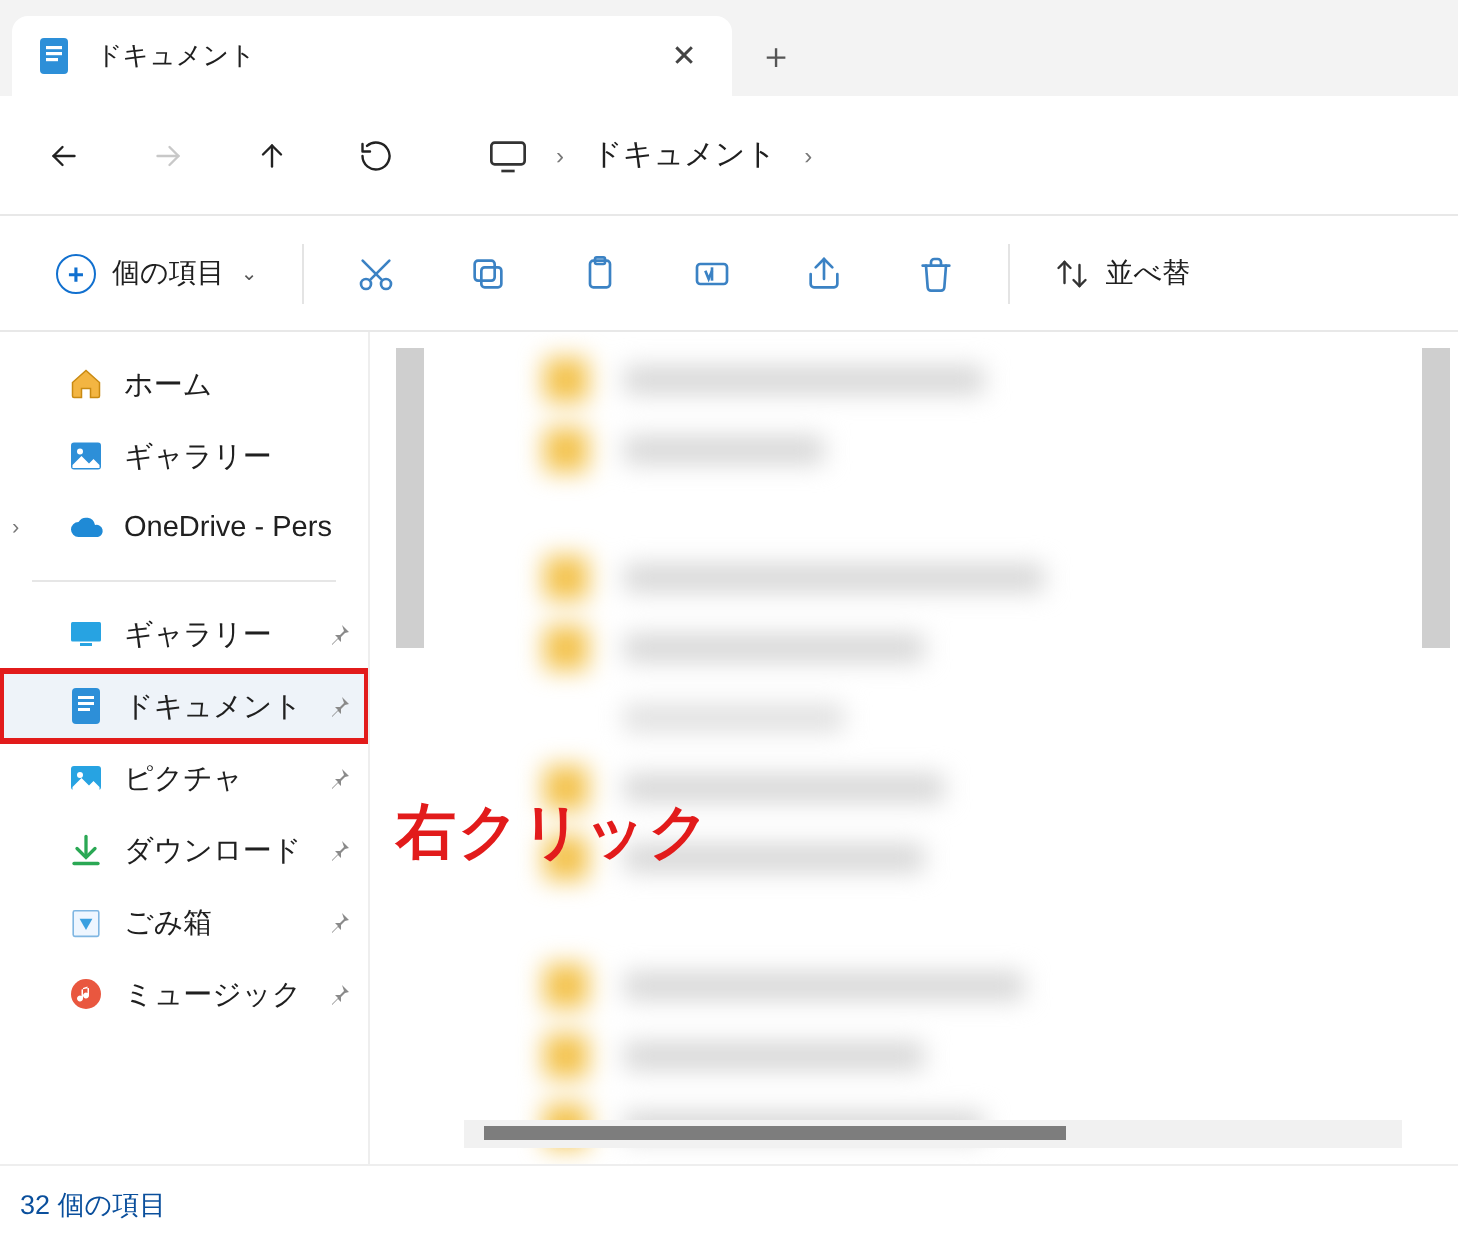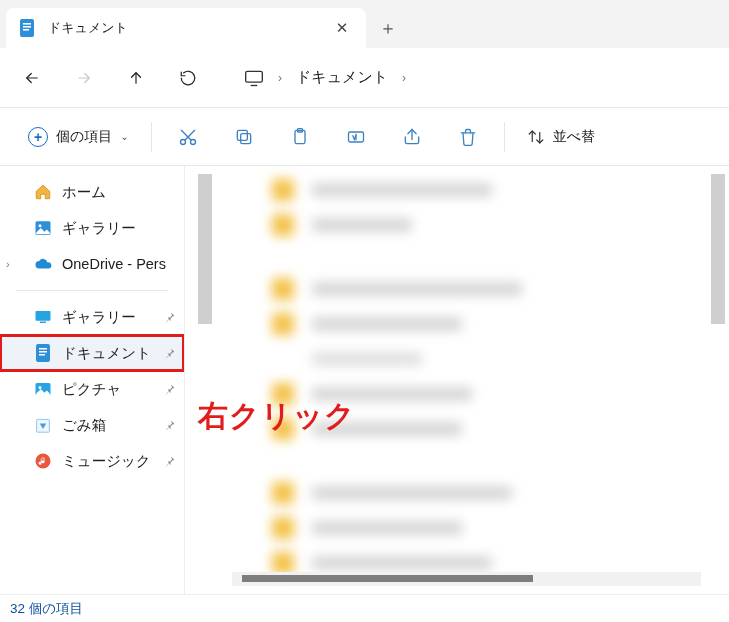--- a/index.html
+++ b/index.html
@@ -135,21 +135,21 @@
   .filegroup-gap{height:26px;}
   .hscroll {
     position:absolute;left:36px;right:28px;bottom:8px;height:14px;background:#f1f1f1;
   }
   .hscroll::before{
     content:"";position:absolute;left:10px;top:3px;height:7px;width:62%;
     background:#7d7d7d;border-radius:0;
   }
   
   .statusbar {
-    height:28px;border-top:1px solid #eee;background:#ffffff;
+    height:40px;border-top:1px solid #eee;background:#ffffff;
     display:flex;align-items:center;padding:0 10px;
     font-size:13.5px;color:#0a4f9c;
   }
   
   svg { display:block; }
 </style>
 </head>
 <body>
 
 <div class="tabbar">
@@ -353,20 +353,35 @@
             </svg>
         </span>
         <span>ピクチャ</span>
         <span class="pin">
           <svg width="12" height="12" viewBox="0 0 24 24" fill="#8a8a8a">
               <path d="M14 3l7 7-4 1-4 4 0 5-3-3-6 6 0-1 6-6-3-3 5 0 4-4z"></path>
             </svg>
         </span>
       </div>
 
+      <div class="sb-item">
+        <span class="sbicon">
+          <svg width="18" height="18" viewBox="0 0 24 24" fill="none" stroke="#2aa854" stroke-width="2.2" stroke-linecap="round">
+              <path d="M12 3v12"></path>
+              <path d="M6 11l6 6 6-6"></path>
+              <path d="M4 21h16"></path>
+            </svg>
+        </span>
+        <span>ダウンロード</span>
+        <span class="pin">
+          <svg width="12" height="12" viewBox="0 0 24 24" fill="#8a8a8a">
+              <path d="M14 3l7 7-4 1-4 4 0 5-3-3-6 6 0-1 6-6-3-3 5 0 4-4z"></path>
+            </svg>
+        </span>
+      </div>
 
       <div class="sb-item">
         <span class="sbicon">
           <svg width="16" height="18" viewBox="0 0 20 22">
               <rect x="2" y="4" width="16" height="16" rx="1" fill="#eef6ff" stroke="#7fb6e2"></rect>
               <path d="M6 9l4 7 4-7z" fill="#3aa0e0"></path>
             </svg>
         </span>
         <span>ごみ箱</span>
         <span class="pin">

